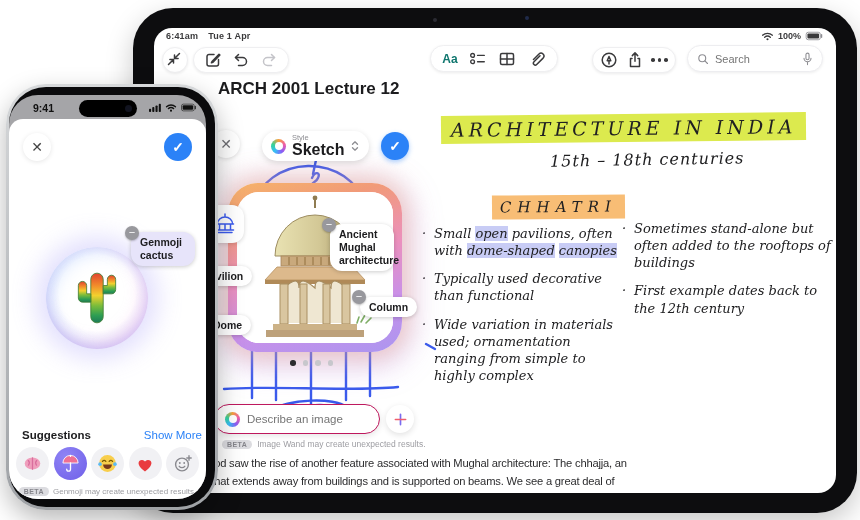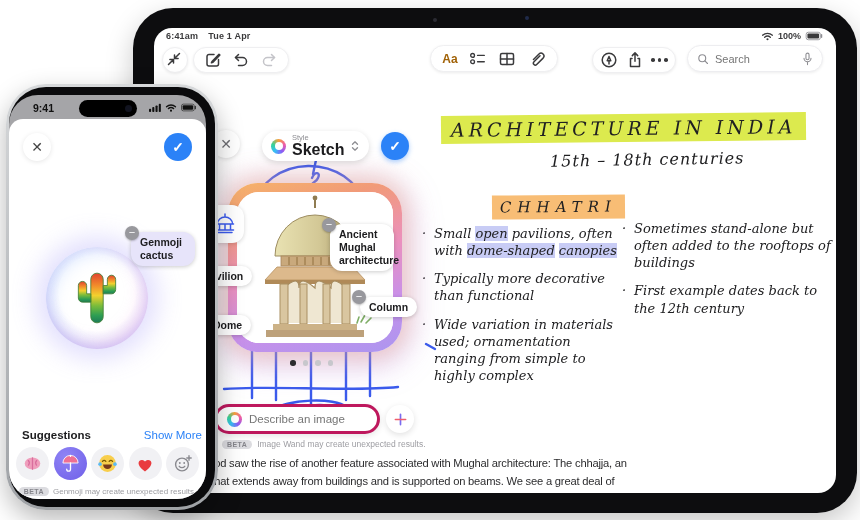--- a/index.html
+++ b/index.html
@@ -11,21 +11,21 @@
 .ipad{position:absolute;left:133px;top:8px;width:724px;height:505px;background:#0d0d0f;border-radius:40px;box-shadow:0 10px 28px rgba(0,0,0,.22);z-index:10}
 .ipad-cam{position:absolute;width:4px;height:4px;border-radius:50%;background:#2b2b33}
 .ipad-screen{position:absolute;left:21px;top:20px;right:21px;bottom:20px;background:#fff;border-radius:18px;overflow:hidden}
 .ipad-status{position:absolute;left:12px;top:3px;font-size:9px;font-weight:bold;color:#3a3a3c;letter-spacing:.2px}
 .ipad-status .date{margin-left:10px}
 .ipad-status-r{position:absolute;right:12px;top:3px;display:flex;align-items:center;gap:4px;font-size:9px;font-weight:bold;color:#3a3a3c}
 .pillbtn{position:absolute;display:flex;align-items:center;justify-content:space-evenly;background:#fff;border:1px solid #efeff1;border-radius:14px;box-shadow:0 1px 3px rgba(0,0,0,.08)}
 .circlebtn{position:absolute;width:26px;height:26px;border-radius:50%;background:#fff;border:1px solid #efeff1;box-shadow:0 1px 3px rgba(0,0,0,.08);display:flex;align-items:center;justify-content:center}
 .tool-ic{width:18px;height:18px;stroke:#3a3a3c;stroke-width:1.5;fill:none;stroke-linecap:round;stroke-linejoin:round}
 .tool-ic.dim{stroke:#c4c4c9}
-.aa{font-size:12px;font-weight:bold;color:#a16207}
+.aa{font-size:12px;font-weight:bold;color:#0f766e}
 .dots3{display:flex;gap:3px}
 .dots3 i{width:3.5px;height:3.5px;border-radius:50%;background:#3a3a3c}
 .searchpill{position:absolute;display:flex;align-items:center;gap:6px;background:#fff;border:1px solid #ededf0;border-radius:14px;box-shadow:0 1px 3px rgba(0,0,0,.07);padding:0 9px}
 .searchpill input{border:none;outline:none;flex:1;font-size:11px;color:#8e8e93;background:transparent;font-family:inherit;min-width:0}
 .note-title{position:absolute;font-size:17px;font-weight:bold;color:#1c1c1e}
 
 .hw{font-family:"DejaVu Serif",serif;font-style:italic;color:#202022}
 .hw-heading{position:absolute;font-size:19px;letter-spacing:4px;background:var(--hl-yellow,#dcea4e);padding:3px 10px;transform:rotate(-.6deg);white-space:nowrap}
 .hw-sub{position:absolute;font-size:16px;letter-spacing:1px;transform:rotate(-1deg)}
 .hw-section{position:absolute;font-size:15px;letter-spacing:6px;background:var(--hl-orange,#f8bd75);padding:3px 8px;transform:rotate(-.5deg)}
@@ -47,21 +47,21 @@
 .iw-card{position:absolute;border-radius:30px;padding:9px;background:linear-gradient(165deg,#f6b469 0%,#f19a79 20%,#eb90bd 48%,#c890e9 74%,#ab96f0 100%);box-shadow:0 0 24px 6px rgba(240,160,110,.4),0 6px 30px 10px rgba(180,140,240,.35)}
 .iw-card-inner{width:100%;height:100%;background:#fff;border-radius:22px;overflow:hidden}
 .tag{position:absolute;background:#fff;border-radius:11px;box-shadow:0 1px 4px rgba(0,0,0,.2);font-size:10.5px;font-weight:bold;color:#1c1c1e;padding:4px 9px;white-space:nowrap}
 .tag.two{white-space:normal;width:64px;line-height:1.25;border-radius:12px}
 .tag-minus{position:absolute;width:14px;height:14px;border-radius:50%;background:#98989d;color:#fff;font-size:11px;line-height:13px;text-align:center;box-shadow:0 1px 2px rgba(0,0,0,.25);z-index:2}
 .tag.lav{background:#e7e4fa}
 .sketch-thumb{position:absolute;width:38px;height:38px;border-radius:12px;background:#fff;box-shadow:0 1px 4px rgba(0,0,0,.16);display:flex;align-items:center;justify-content:center}
 .page-dots{position:absolute;display:flex;gap:7px}
 .pdot{width:5.5px;height:5.5px;border-radius:50%;background:#c7c7cc}
 .pdot.active{background:#2c2c2e}
-.iw-input{position:absolute;display:flex;align-items:center;gap:7px;background:#fff;border-radius:16px;border:3px solid #be185d;box-shadow:0 2px 6px rgba(0,0,0,.1);padding:0 10px;height:30px}
+.iw-input{position:absolute;display:flex;align-items:center;gap:7px;background:#fff;border-radius:16px;border:1px solid #be185d;box-shadow:0 2px 6px rgba(0,0,0,.1);padding:0 10px;height:30px}
 .iw-input input{border:none;outline:none;background:transparent;font-size:11.5px;color:#9a9aa0;flex:1;font-family:inherit;min-width:0}
 .plus-btn{position:absolute;width:28px;height:28px;border-radius:50%;background:#fff;box-shadow:0 2px 6px rgba(0,0,0,.12);display:flex;align-items:center;justify-content:center}
 .beta-line{position:absolute;display:flex;align-items:center;gap:5px;font-size:8.5px;color:#9d9da2}
 .beta-badge{background:#dcdce0;color:#85858b;font-size:7px;font-weight:bold;border-radius:6px;padding:1px 5px;letter-spacing:.4px}
 
 .iphone{position:absolute;left:6px;top:84px;width:212px;height:426px;border-radius:40px;background:linear-gradient(180deg,#d6d8da,#9fa2a6);padding:3px;box-shadow:0 10px 26px rgba(0,0,0,.28);z-index:50}
 .iphone-bezel{width:100%;height:100%;background:#0a0a0c;border-radius:37px;padding:8px 9px 8px 0}
 .iphone-screen{position:relative;width:100%;height:100%;background:#a5a5a8;border-radius:29px;overflow:hidden}
 .ip-status{position:absolute;left:0;right:0;top:0;height:24px}
 .ip-time{position:absolute;left:24px;top:7px;font-size:10.5px;font-weight:bold;color:#111}
@@ -173,32 +173,33 @@
           <circle cx="7" cy="7" r="4.6" fill="none" stroke="#8e8e93" stroke-width="1.5"></circle>
           <path d="M10.5 10.5 L14 14" stroke="#8e8e93" stroke-width="1.5" stroke-linecap="round"></path>
         </svg>
       <input placeholder="Search" style="">
       <svg width="11" height="14" viewBox="0 0 14 18">
           <rect x="5" y="1.5" width="4" height="8.5" rx="2" fill="none" stroke="#8e8e93" stroke-width="1.4"></rect>
           <path d="M2.5 8 a4.5 4.5 0 0 0 9 0 M7 13 v3.2" fill="none" stroke="#8e8e93" stroke-width="1.4" stroke-linecap="round"></path>
         </svg>
     </div>
 
+    <div class="note-title" style="left:64px;top:51px">ARCH 2001 Lecture 12</div>
 
     <div class="hw hw-heading" style="left:287px;top:86px">ARCHITECTURE IN INDIA</div>
     <div class="hw hw-sub" style="left:396px;top:122px">15th – 18th centuries</div>
     <div class="hw hw-section" style="left:338px;top:167px">CHHATRI</div>
     <div class="hw hw-col" id="bullets-left" style="left:268px;top:197px;width:198px">
         <div class="hw-bullet">
           <span class="bullet-dot">·</span>
           <span class="bullet-text"><span>Small </span><span class="hl-blue">open</span><span> pavilions, often with </span><span class="hl-blue">dome-shaped</span><span> </span><span class="hl-blue">canopies</span></span>
         </div>
         <div class="hw-bullet">
           <span class="bullet-dot">·</span>
-          <span class="bullet-text"><span>Typically more decorative than functional</span></span>
+          <span class="bullet-text"><span>Typically used decorative than functional</span></span>
         </div>
         <div class="hw-bullet">
           <span class="bullet-dot">·</span>
           <span class="bullet-text"><span>Wide variation in materials used; ornamentation ranging from simple to highly complex</span></span>
         </div>
       </div>
     <div class="hw hw-col" id="bullets-right" style="left:468px;top:192px;width:210px">
         <div class="hw-bullet">
           <span class="bullet-dot">·</span>
           <span class="bullet-text"><span>Sometimes stand-alone but often added to the rooftops of buildings</span></span>

